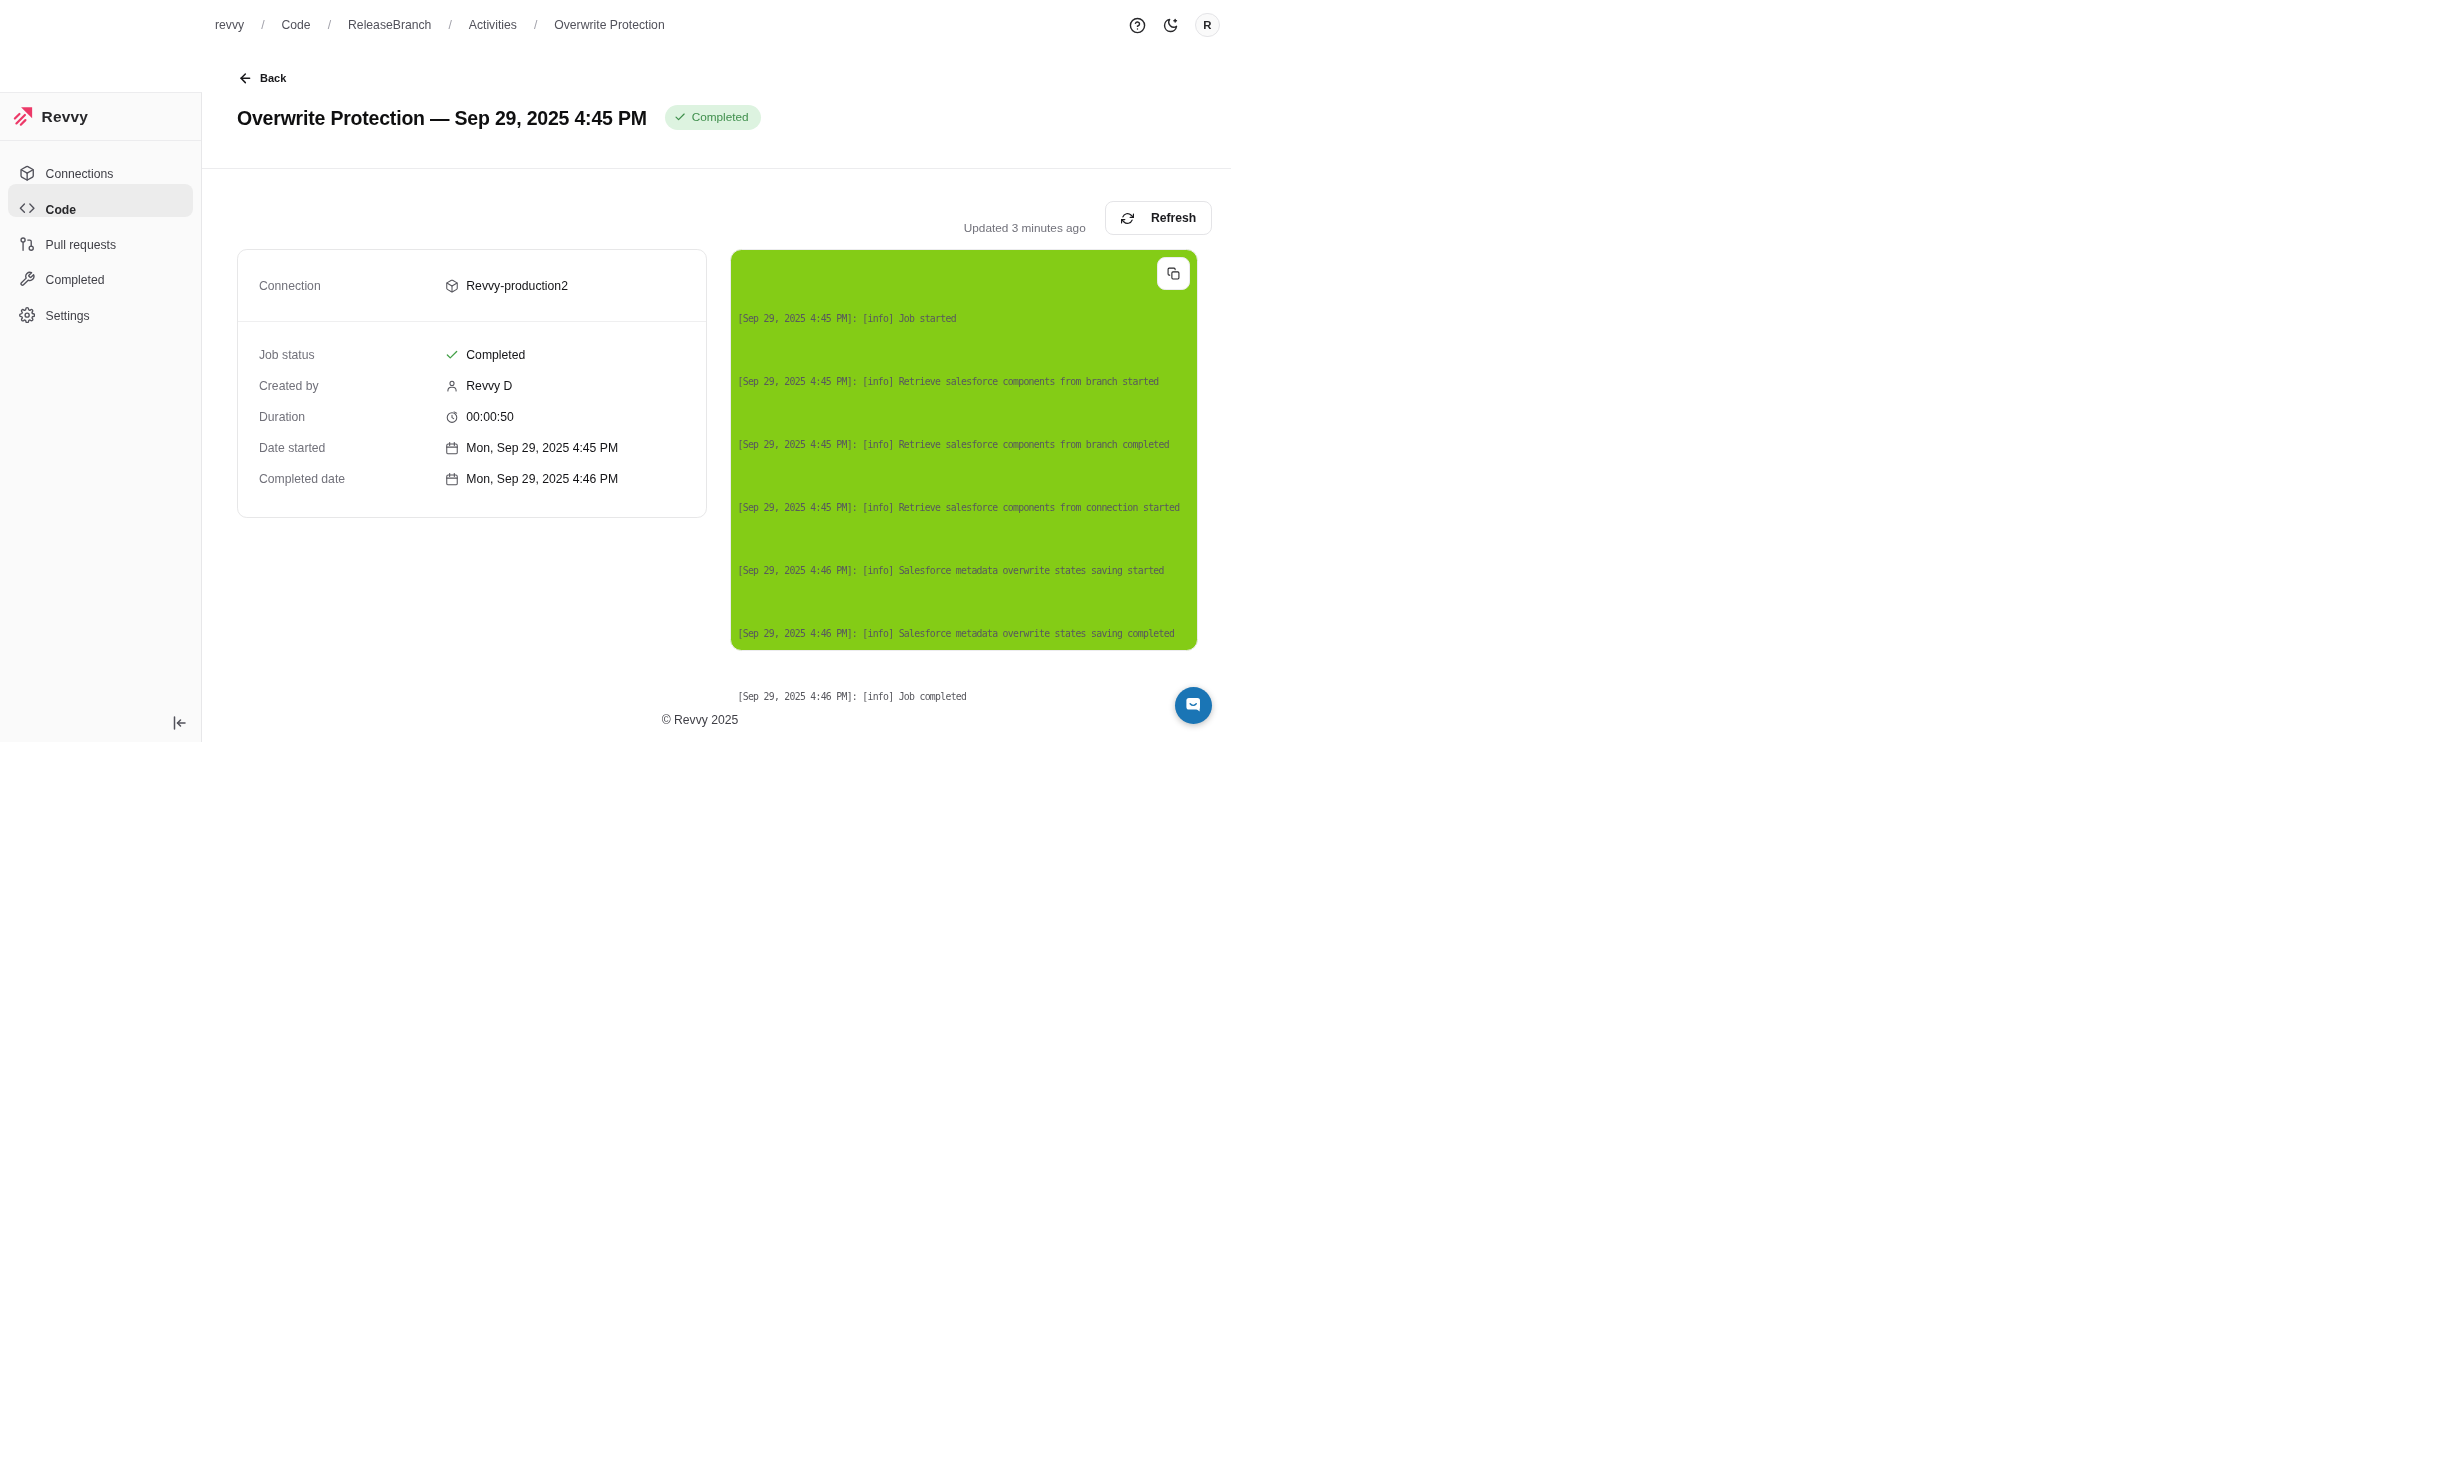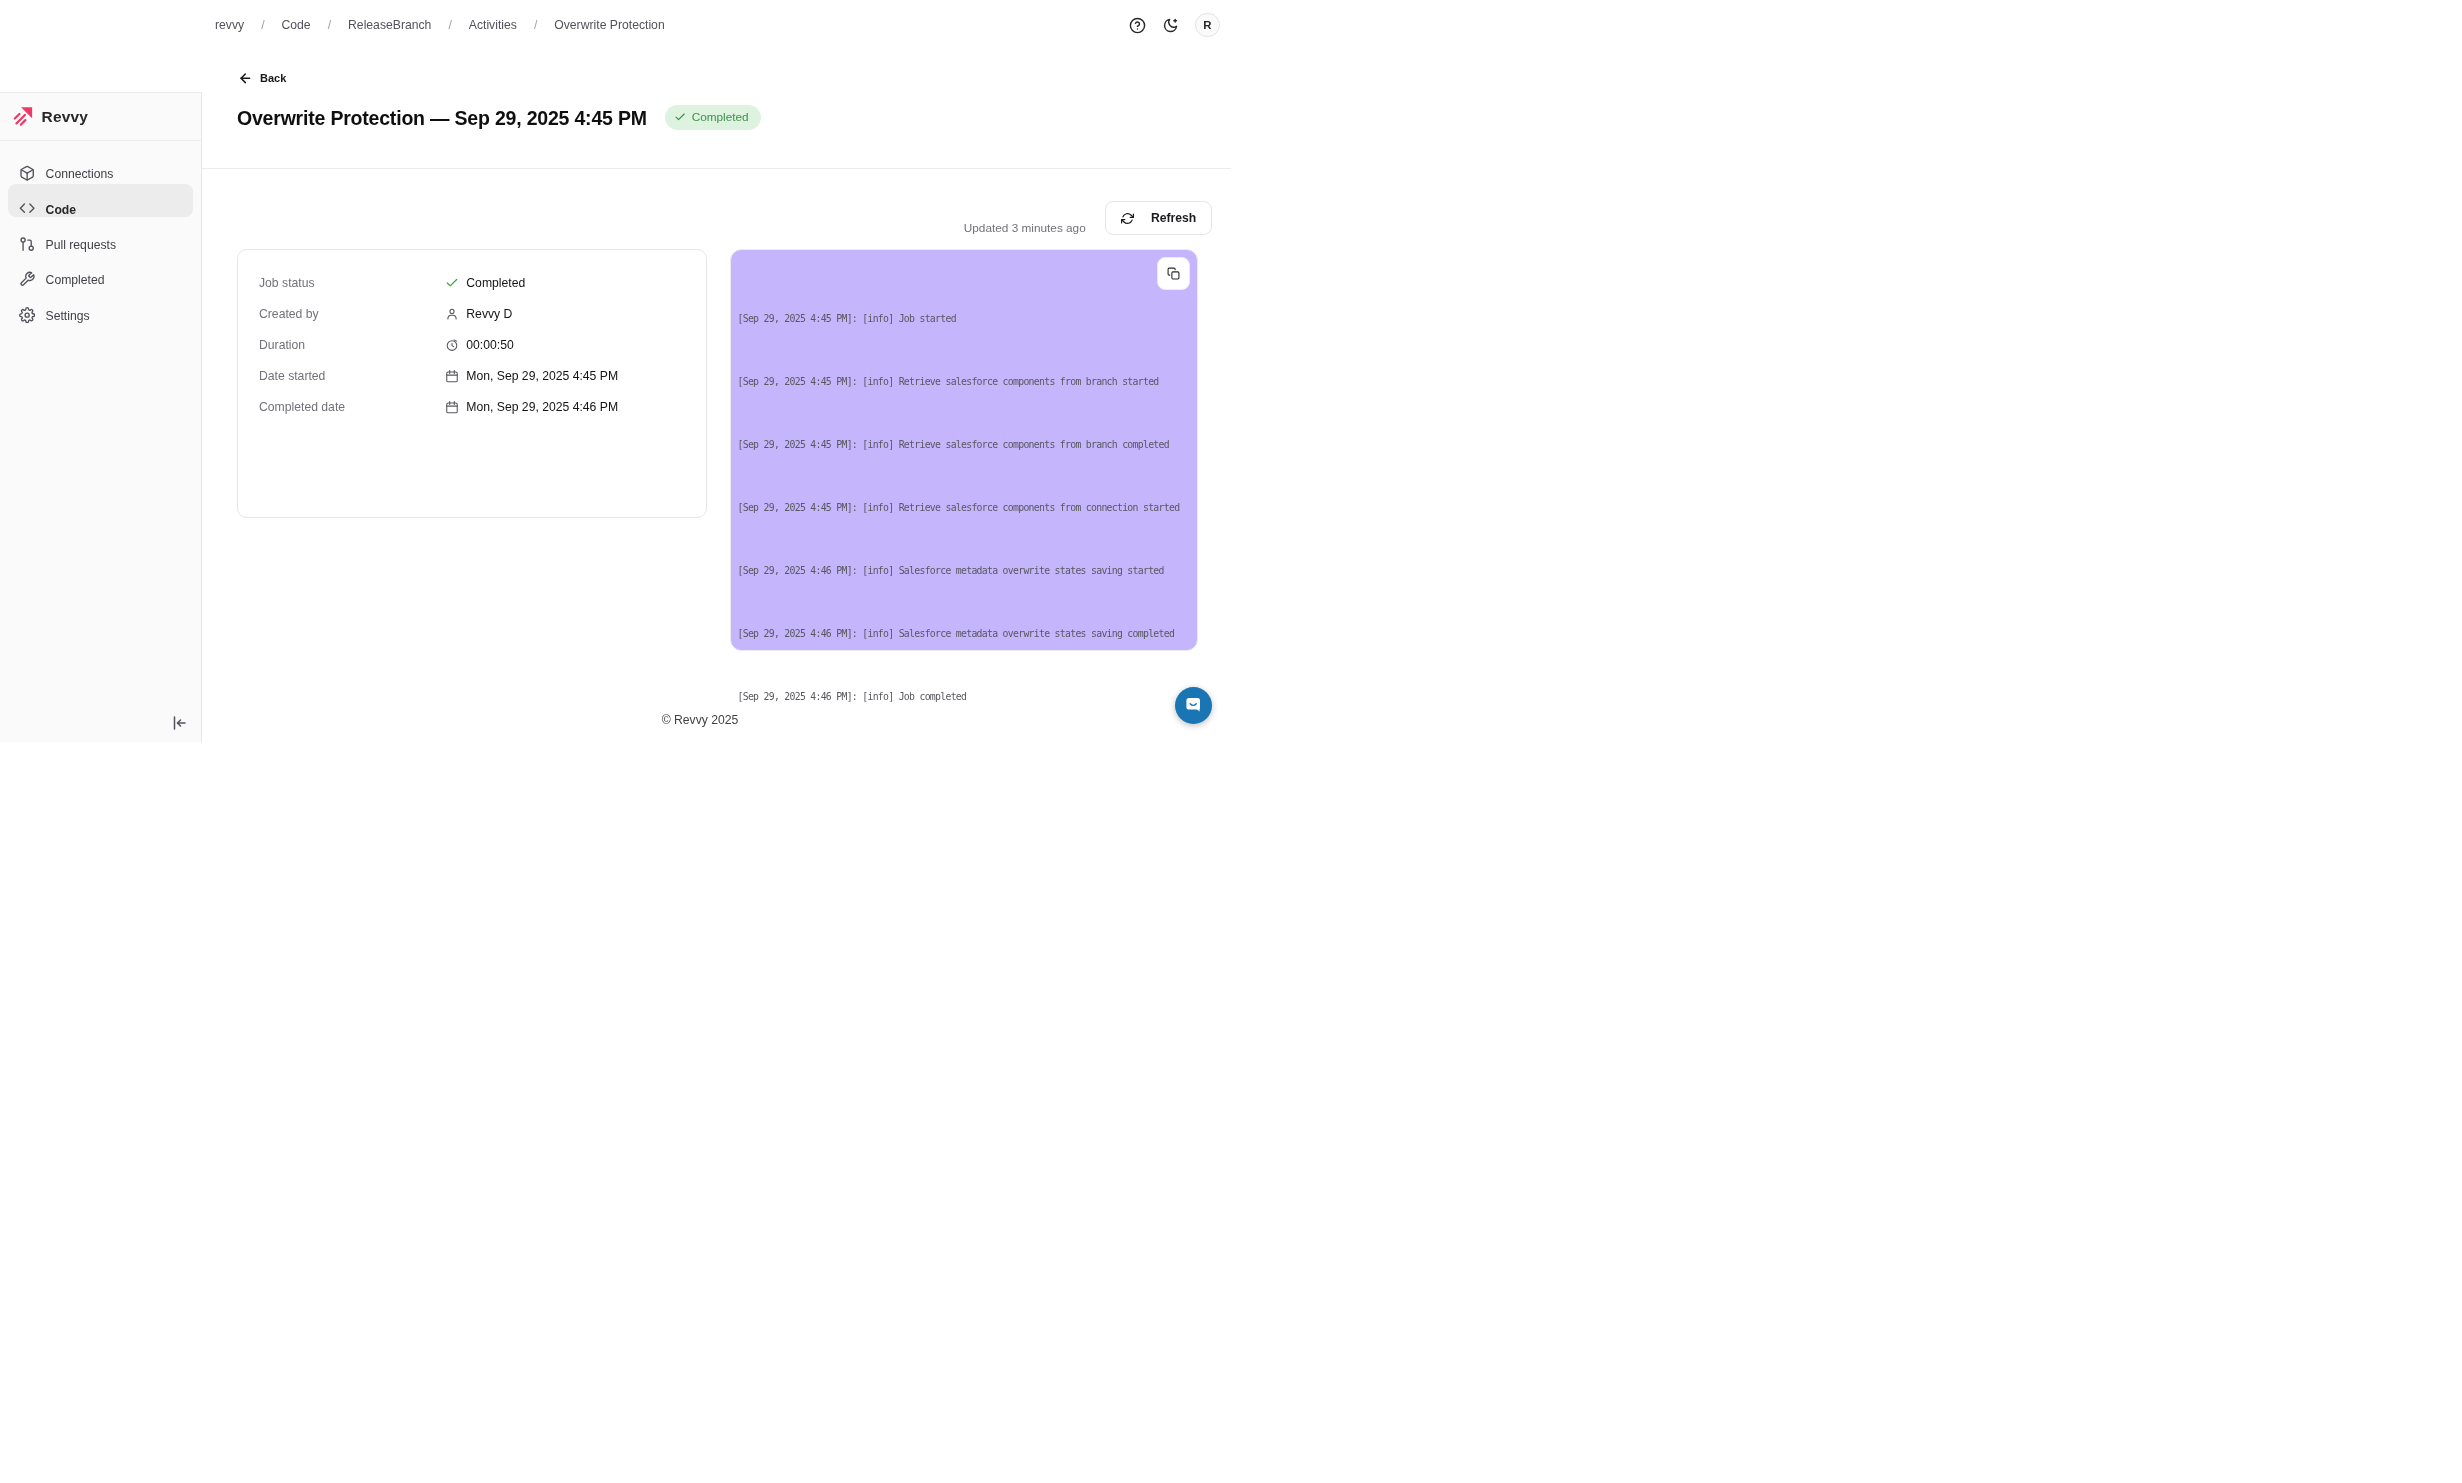--- a/index.html
+++ b/index.html
@@ -107,21 +107,21 @@
     display:grid; grid-template-columns:186px 1fr; align-items:center;
   }
   .field-label { font-size:12.2px; color:#71717a; }
   .field-value { display:flex; align-items:center; gap:7.3px; font-size:12.2px; font-weight:500; color:#141417; }
   .field-value .v-icon { color:#55555c; }
   .field-value .v-icon.green { color:#43a047; }
 
   
   .log-panel {
     position:relative; flex:1; height:402px;
-    background:#c4b5fd; border:0.8px solid #ececee; border-radius:11.4px;
+    background:#84cc16; border:0.8px solid #ececee; border-radius:11.4px;
     padding:16.3px 13px 13px 6.5px;
   }
   .log {
     font-family:"DejaVu Sans Mono", monospace;
     font-size:9.8px; letter-spacing:-0.7px; line-height:21px;
     color:#58585e; white-space:pre-wrap; word-break:normal;
   }
   .copy-btn {
     position:absolute; top:7.3px; right:7.3px; width:33px; height:33px;
     background:#fff; border:0.8px solid #ececee; border-radius:8.1px;
@@ -289,20 +289,33 @@
             <path d="M3.51 9a9 9 0 0 1 14.85-3.36L23 10M1 14l4.64 4.36A9 9 0 0 0 20.49 15"></path>
           </svg>
       </span>
       <span>Refresh</span>
     </button>
   </div>
 
   <div class="panels">
 
     <section class="details-card">
+      <div class="connection-row">
+        <span class="field-label">Connection</span>
+        <span class="field-value">
+          <span class="v-icon">
+            <svg width="14" height="14" viewBox="0 0 24 24" fill="none" stroke="currentColor" stroke-width="1.8" stroke-linecap="round" stroke-linejoin="round">
+                <path d="M21 16V8a2 2 0 0 0-1-1.73l-7-4a2 2 0 0 0-2 0l-7 4A2 2 0 0 0 3 8v8a2 2 0 0 0 1 1.73l7 4a2 2 0 0 0 2 0l7-4A2 2 0 0 0 21 16z"></path>
+                <polyline points="3.27 6.96 12 12.01 20.73 6.96"></polyline>
+                <line x1="12" y1="22.08" x2="12" y2="12"></line>
+              </svg>
+          </span>
+          <span>Revvy-production2</span>
+        </span>
+      </div>
       <div class="rows">
         <div class="detail-row">
           <span class="field-label">Job status</span>
           <span class="field-value">
             <span class="v-icon green">
               <svg width="14" height="14" viewBox="0 0 24 24" fill="none" stroke="currentColor" stroke-width="2.2" stroke-linecap="round" stroke-linejoin="round">
                   <polyline points="20 6 9 17 4 12"></polyline>
                 </svg>
             </span>
             <span>Completed</span>

